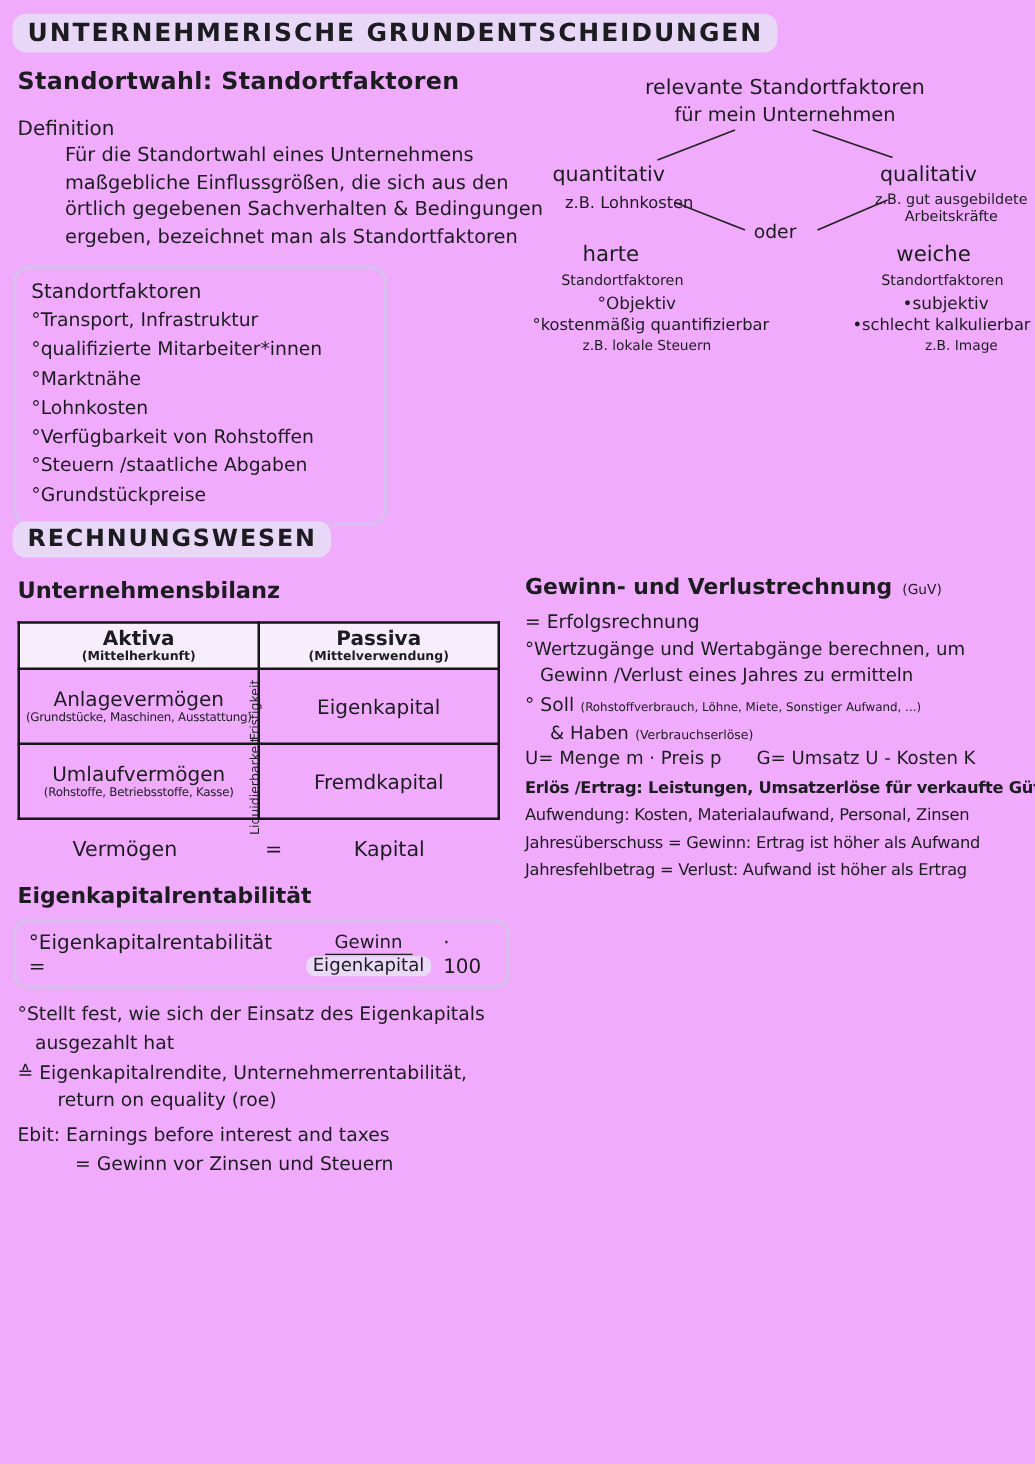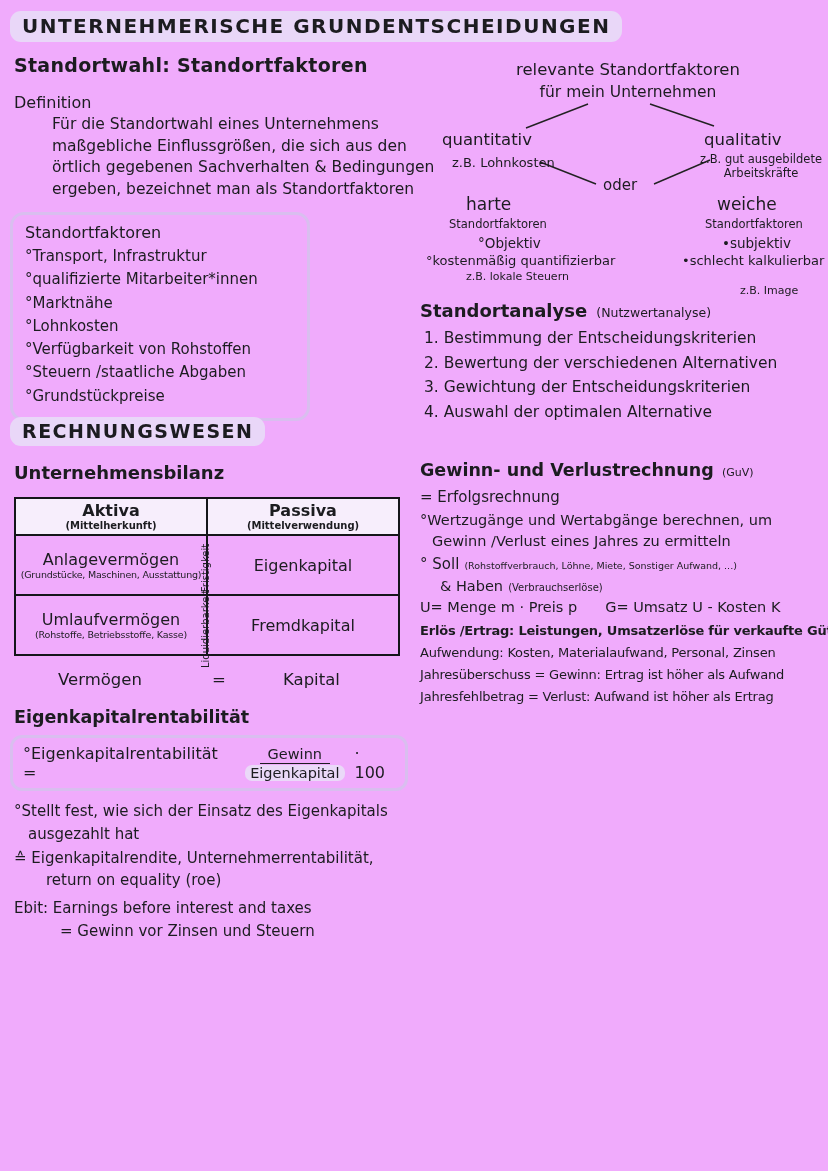--- a/index.html
+++ b/index.html
@@ -67,21 +67,21 @@
   .dg-oder { left:183px; top:120px; font-size:15px; }
   .dg-harte { left:46px; top:138px; font-size:17px; }
   .dg-harte-sub { left:29px; top:161px; font-size:11.5px; }
   .dg-weiche { left:297px; top:138px; font-size:17px; }
   .dg-weiche-sub { left:285px; top:161px; font-size:11.5px; }
   .dg-objektiv { left:58px; top:179px; font-size:13.5px; }
   .dg-kosten { left:6px; top:197px; font-size:13px; }
   .dg-kosten-ex { left:46px; top:214px; font-size:11px; }
   .dg-subjektiv { left:302px; top:179px; font-size:13.5px; }
   .dg-schlecht { left:262px; top:197px; font-size:13px; }
-  .dg-schlecht-ex { left:320px; top:214px; font-size:11px;margin-top:14px; }
+  .dg-schlecht-ex { left:320px; top:214px; font-size:11px; }
 
   
   .el-h-analyse { left:420px; top:300px; }
   .h-analyse-main { font-size:18px; font-weight:700; }
   .h-analyse-note { font-size:12.5px; margin-left:4px; }
   .el-steps { left:424px; top:331px; }
   .step { font-size:15.5px; line-height:1.0; margin-bottom:9px; }
 
   .el-h-guv { left:420px; top:460px; }
   .h-guv-main { font-size:17.5px; font-weight:700; }
@@ -146,30 +146,20 @@
     <div class="dg-weiche">weiche</div>
     <div class="dg-weiche-sub">Standortfaktoren</div>
     <div class="dg-objektiv">°Objektiv</div>
     <div class="dg-kosten">°kostenmäßig quantifizierbar</div>
     <div class="dg-kosten-ex">z.B. lokale Steuern</div>
     <div class="dg-subjektiv">•subjektiv</div>
     <div class="dg-schlecht">•schlecht kalkulierbar</div>
     <div class="dg-schlecht-ex">z.B. Image</div>
   </div>
 
-  <div class="abs el-h-analyse">
-    <span class="h-analyse-main">Standortanalyse</span>
-    <span class="h-analyse-note">(Nutzwertanalyse)</span>
-  </div>
-  <div class="abs el-steps">
-    <div class="step">1. Bestimmung der Entscheidungskriterien</div>
-    <div class="step">2. Bewertung der verschiedenen Alternativen</div>
-    <div class="step">3. Gewichtung der Entscheidungskriterien</div>
-    <div class="step">4. Auswahl der optimalen Alternative</div>
-  </div>
 
   <div class="abs el-rechnungswesen">
     <span class="hl">RECHNUNGSWESEN</span>
   </div>
   <div class="abs el-h-bilanz">Unternehmensbilanz</div>
 
   <div class="abs el-table">
     <table class="bilanz">
       <tbody>
           <tr>

